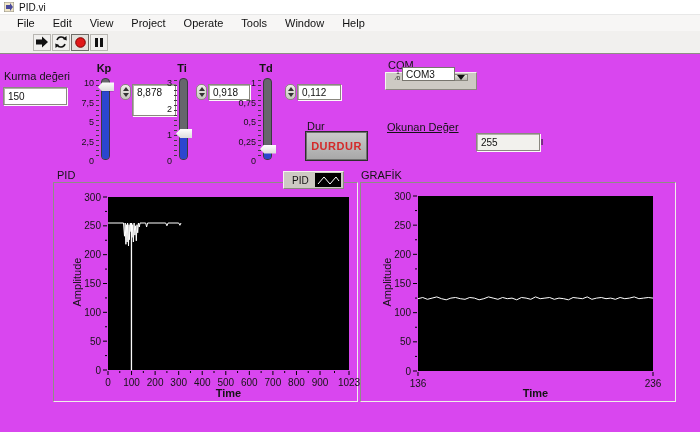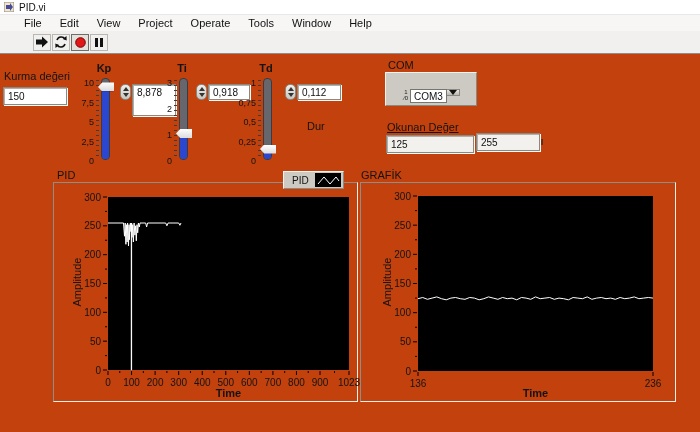--- a/index.html
+++ b/index.html
@@ -1,26 +1,26 @@
 <!DOCTYPE html>
 <html><head>
 <meta charset="utf-8">
 <style>
   * { margin:0; padding:0; box-sizing:border-box; }
   html,body { width:700px; height:432px; font-family:"Liberation Sans", sans-serif; }
-  #window { position:relative; width:700px; height:432px; overflow:hidden; background:#c2410c; }
+  #window { position:relative; width:700px; height:432px; overflow:hidden; background:#d946ef; }
 
   
   #titlebar { position:absolute; left:0; top:0; width:700px; height:15px; background:#ffffff;
               display:flex; align-items:center; padding-left:4px; border-bottom:1px solid #e8e8e8; }
   #titlebar .ttext { font-size:10px; color:#111; margin-left:5px; }
 
   
   #menubar { position:absolute; left:0; top:15px; width:700px; height:16px; background:#f7f6f5;
-             display:flex; align-items:center; padding-left:15px; }
+             display:flex; align-items:center; padding-left:8px; }
   .menu-item { font-size:11px; color:#111; padding:1px 9px; cursor:default; }
 
   
   #toolbar { position:absolute; left:0; top:31px; width:700px; height:23px; background:#f1f0ee;
              border-bottom:1px solid #8f8d85; display:flex; align-items:center; padding-left:33px; }
   .tbtn { width:18px; height:17px; display:flex; align-items:center; justify-content:center;
           background:#f1f0ee; border:1px solid #b9b7b2; margin-right:1px; }
   .tbtn.pressed { border:1px solid #6f6d68; background:#e3e1dc; }
   .pause-bars { display:flex; gap:2px; }
   .pause-bars i { display:block; width:3px; height:9px; background:#111; }
@@ -49,21 +49,21 @@
 
   
   .spin { position:absolute; width:11px; height:16px; background:linear-gradient(#efeeea,#c9c7c1);
           border:1px solid #8a887f; border-radius:5px; display:flex; flex-direction:column;
           align-items:center; justify-content:center; gap:2px; }
   .spin i.up { width:0; height:0; border-left:3px solid transparent; border-right:3px solid transparent; border-bottom:4px solid #333; }
   .spin i.dn { width:0; height:0; border-left:3px solid transparent; border-right:3px solid transparent; border-top:4px solid #333; }
 
   
   #com-control { position:absolute; left:385px; top:72px; width:92px; height:18px; background:#cdcac3;
-                 border:1px solid; border-color:#f5f4f0 #8a887f #8a887f #f5f4f0; display:flex; align-items:flex-start; padding:16px; }
+                 border:1px solid; border-color:#f5f4f0 #8a887f #8a887f #f5f4f0; display:flex; align-items:flex-end; padding:8px; }
   #com-io { width:8px; font-size:6px; line-height:6px; color:#222; display:flex; flex-direction:column;
             justify-content:center; align-items:center; }
   #com-box { flex:1; background:#fff; border:1px solid #77756d; font-size:10px; padding:1px 0 0 3px; color:#111; }
   #com-arrow { width:13px; background:linear-gradient(#e8e6e1,#b9b7b0); border:1px solid #8a887f; border-left:none;
                display:flex; align-items:center; justify-content:center; }
   #com-arrow i { width:0; height:0; border-left:4px solid transparent; border-right:4px solid transparent; border-top:5px solid #111; }
 
   
   #durdur-btn { position:absolute; left:305px; top:131px; width:63px; height:30px;
                 background:linear-gradient(#cbcbcb,#a7a7a7); border:1px solid #2e2e2e;
@@ -203,23 +203,23 @@
         <span>1</span>
         <span>⁄0</span>
       </div>
     <div id="com-box">COM3</div>
     <div id="com-arrow">
         <i></i>
       </div>
   </div>
 
   <div class="lbl" style="left:307px; top:120px;">Dur</div>
+  <div id="durdur-btn">DURDUR</div>
 
   <div class="lbl" style="left:387px; top:121px;text-decoration:underline;">Okunan Değer</div>
-  <div class="field" style="left:386px; top:135px; width:88px; height:18px; line-height:17px;">125</div>
 
   <div class="lbl" style="left:491px; top:135px;">PID Çıktısı</div>
   <div class="field" style="left:476px; top:133px; width:64px; height:18px; line-height:17px;">255</div>
 
   <div class="chart-title" style="left:57px; top:169px;">PID</div>
   <div class="legend" style="left:283px; top:171px;">
     <span class="ltext">PID</span>
     <span class="licon">
       <svg width="24" height="12">
           <polyline points="2,10 8,3 14,10 20,3 23,7" fill="none" stroke="#fff" stroke-width="1"></polyline>

